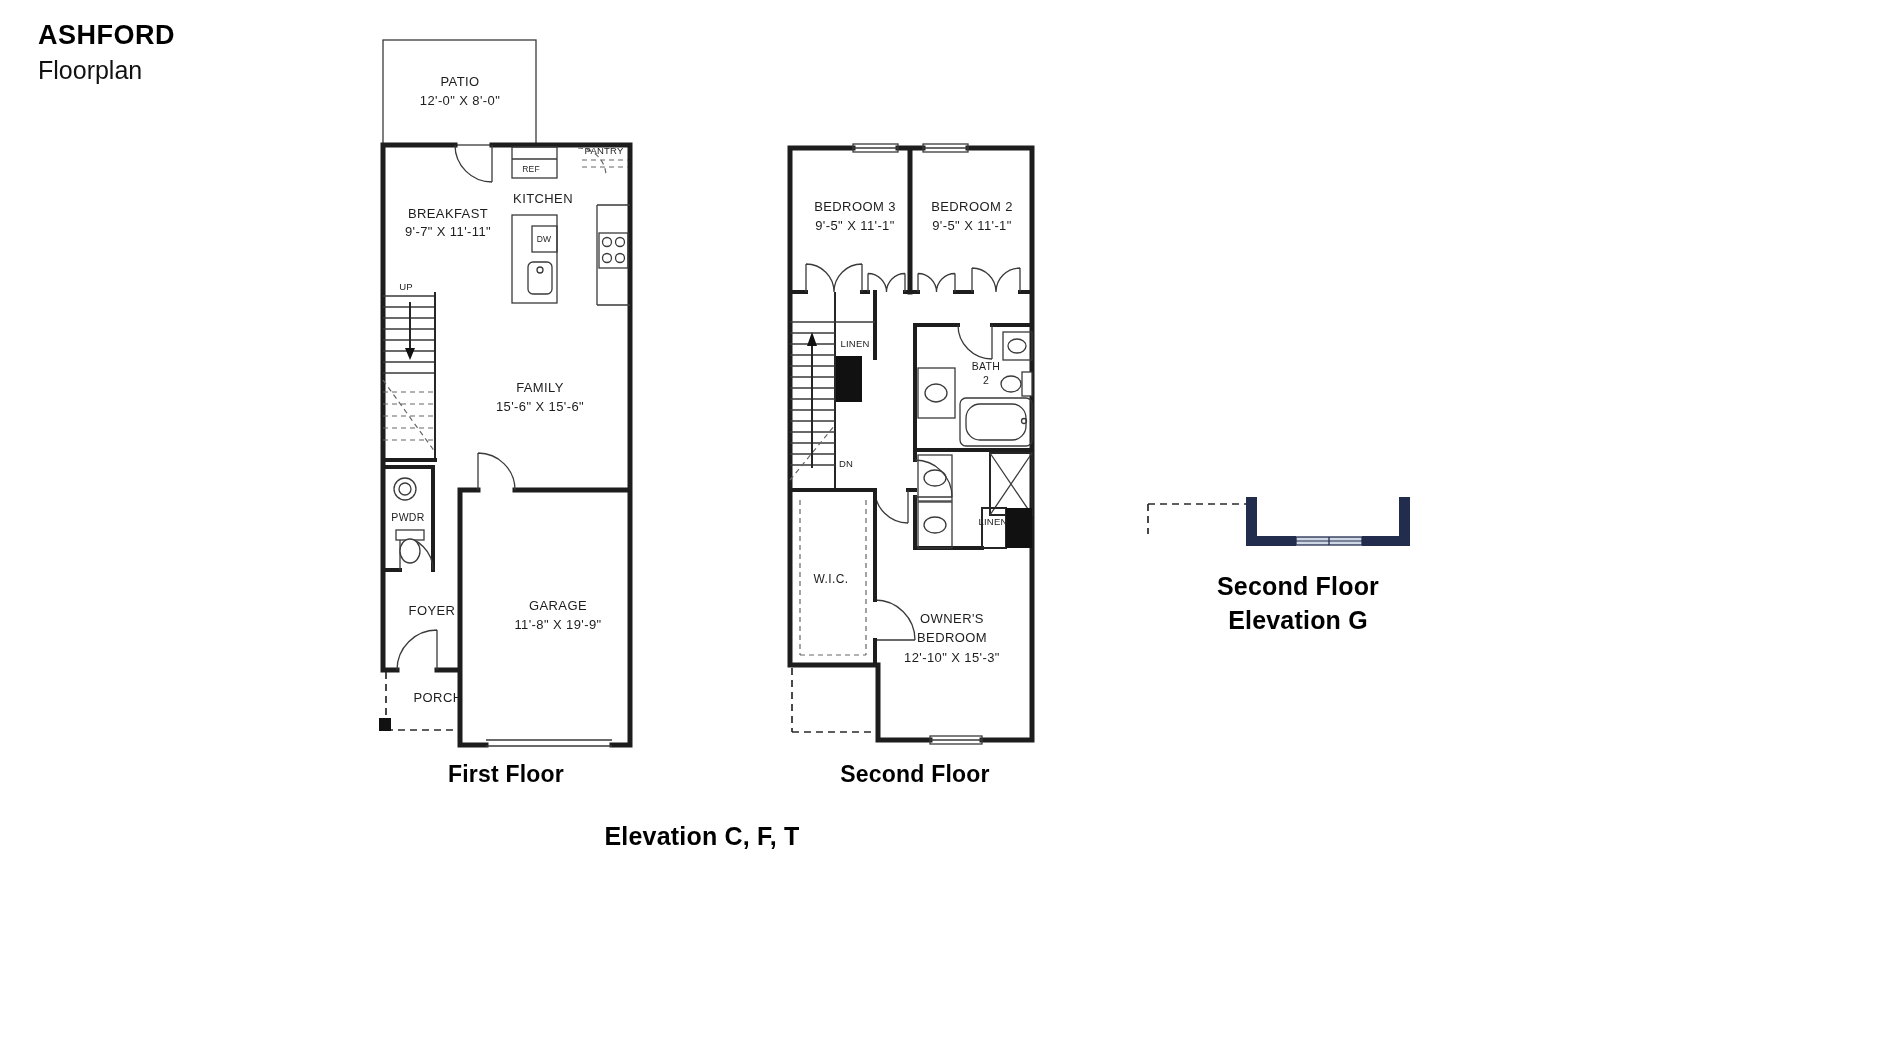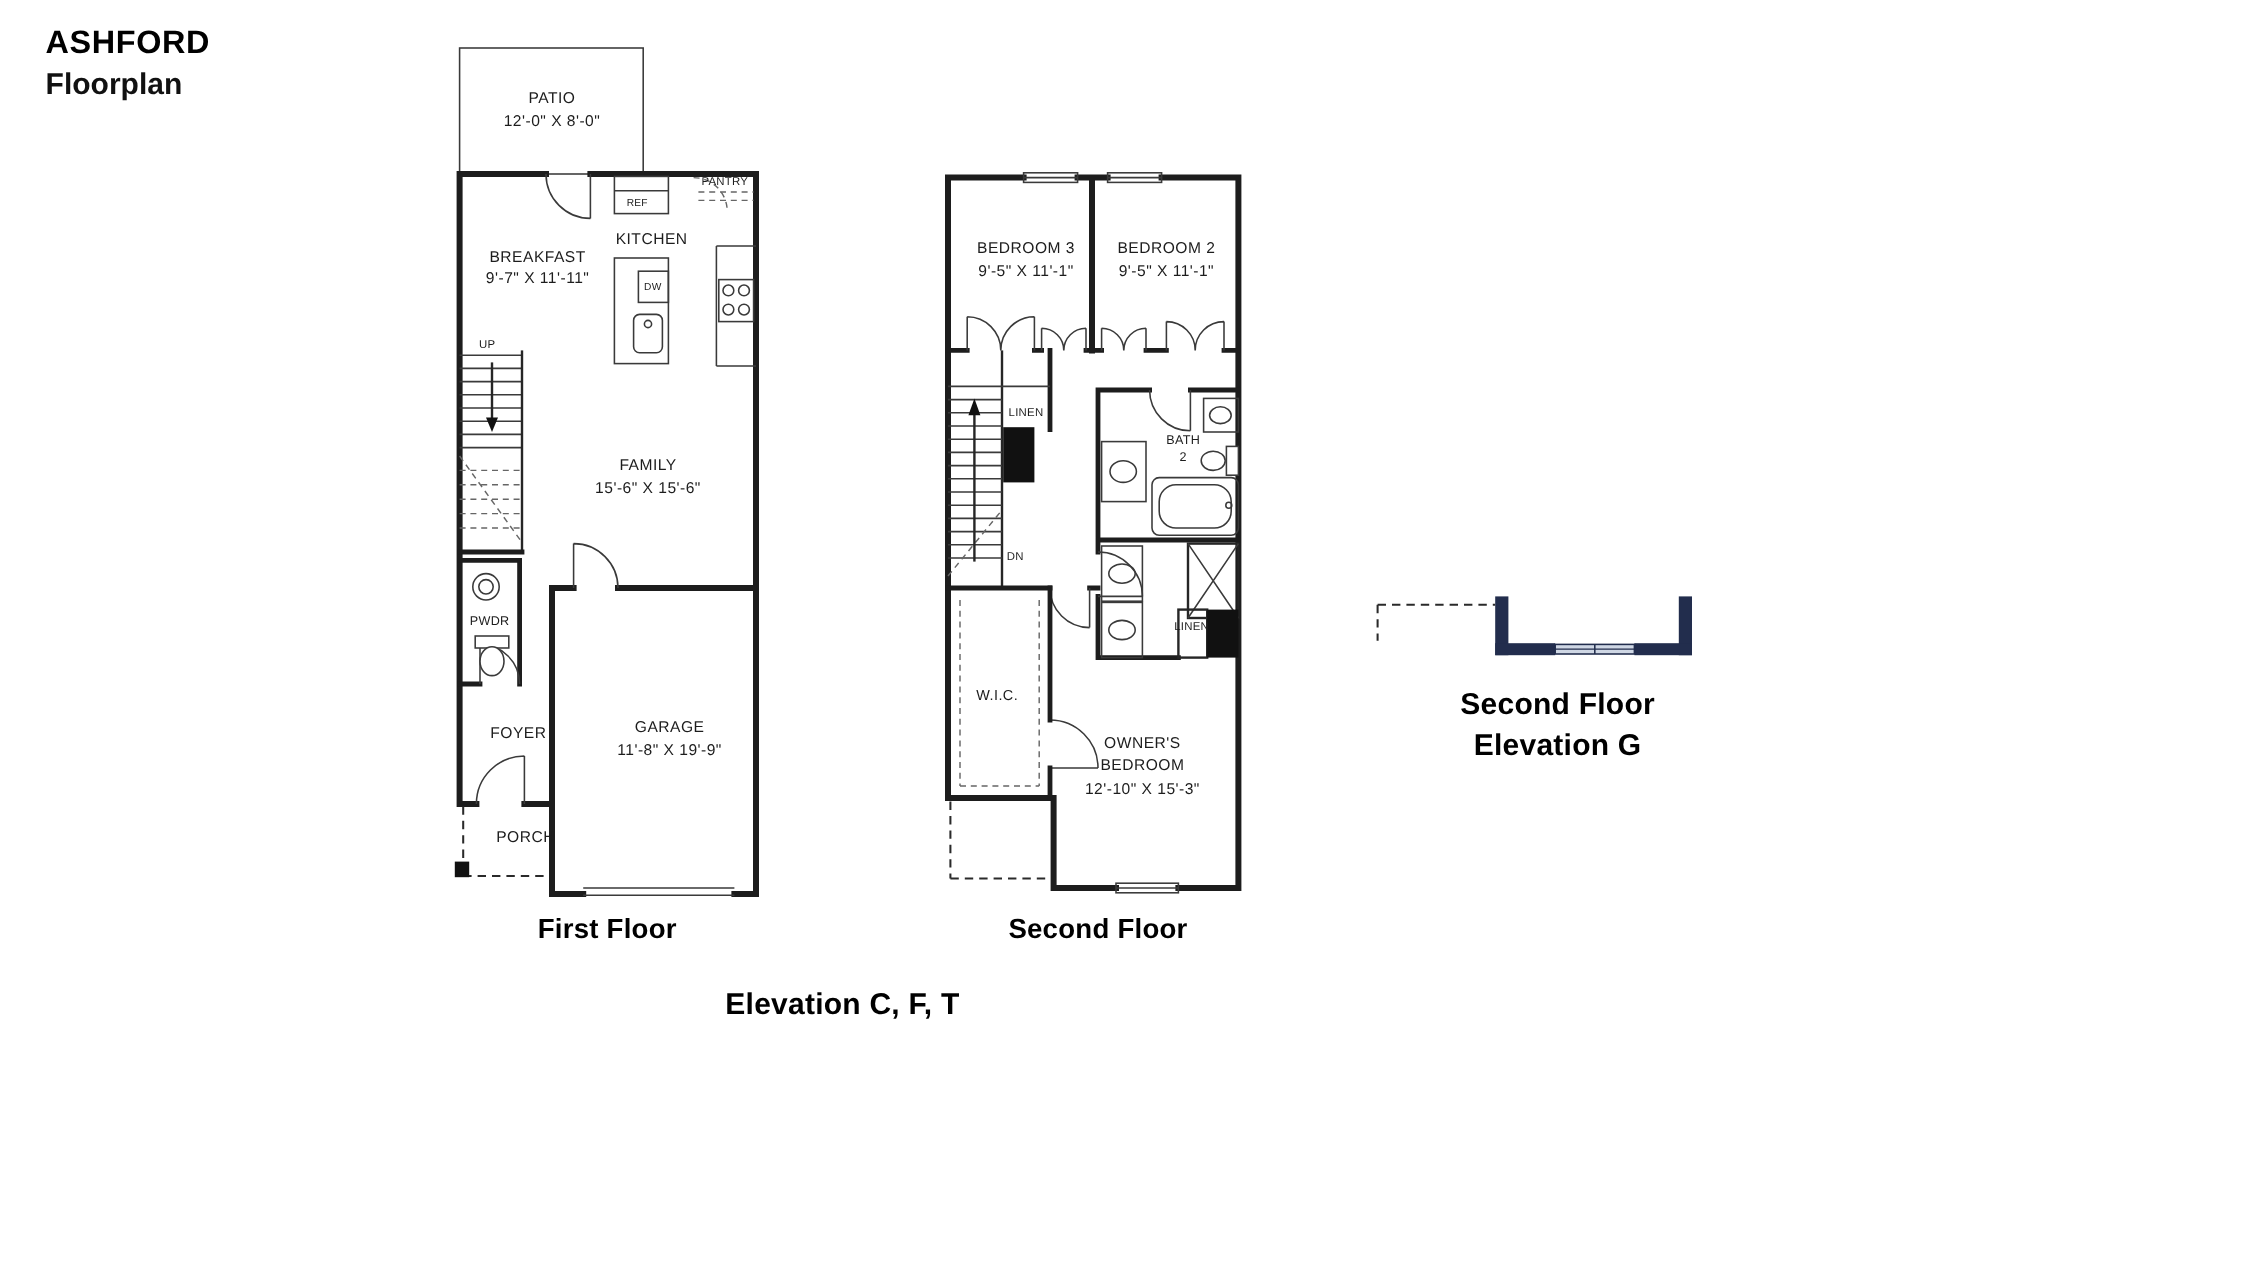--- a/index.html
+++ b/index.html
@@ -1,20 +1,20 @@
 <!DOCTYPE html>
 <html><head>
 <meta charset="utf-8">
 <style>
   html,body{margin:0;padding:0;background:#fff;}
   .page{position:relative;width:1660px;height:1052px;background:#fff;overflow:hidden;
         font-family:"Liberation Sans", sans-serif;}
   .header{position:absolute;left:38px;top:20px;}
   .title{font-size:27px;font-weight:bold;color:#000;letter-spacing:.5px;}
-  .subtitle{font-size:25px;color:#111;margin-top:5px;font-weight:bold;}
+  .subtitle{font-size:25px;color:#111;margin-top:5px;}
   svg{position:absolute;left:0;top:0;}
   
   .wall{stroke:#1d1d1d;stroke-width:5;fill:none;stroke-linecap:square;}
   .wall4{stroke:#1d1d1d;stroke-width:4;fill:none;stroke-linecap:square;}
   .thin{stroke:#3a3a3a;stroke-width:1.3;fill:none;}
   .thin2{stroke:#262626;stroke-width:2;fill:none;}
   .fix{stroke:#3a3a3a;stroke-width:1.3;fill:#fff;}
   .dash{stroke:#666;stroke-width:1.2;fill:none;stroke-dasharray:5 4;}
   .dashw{stroke:#2a2a2a;stroke-width:1.7;fill:none;stroke-dasharray:7 5;}
   .blk{fill:#111;stroke:none;}

